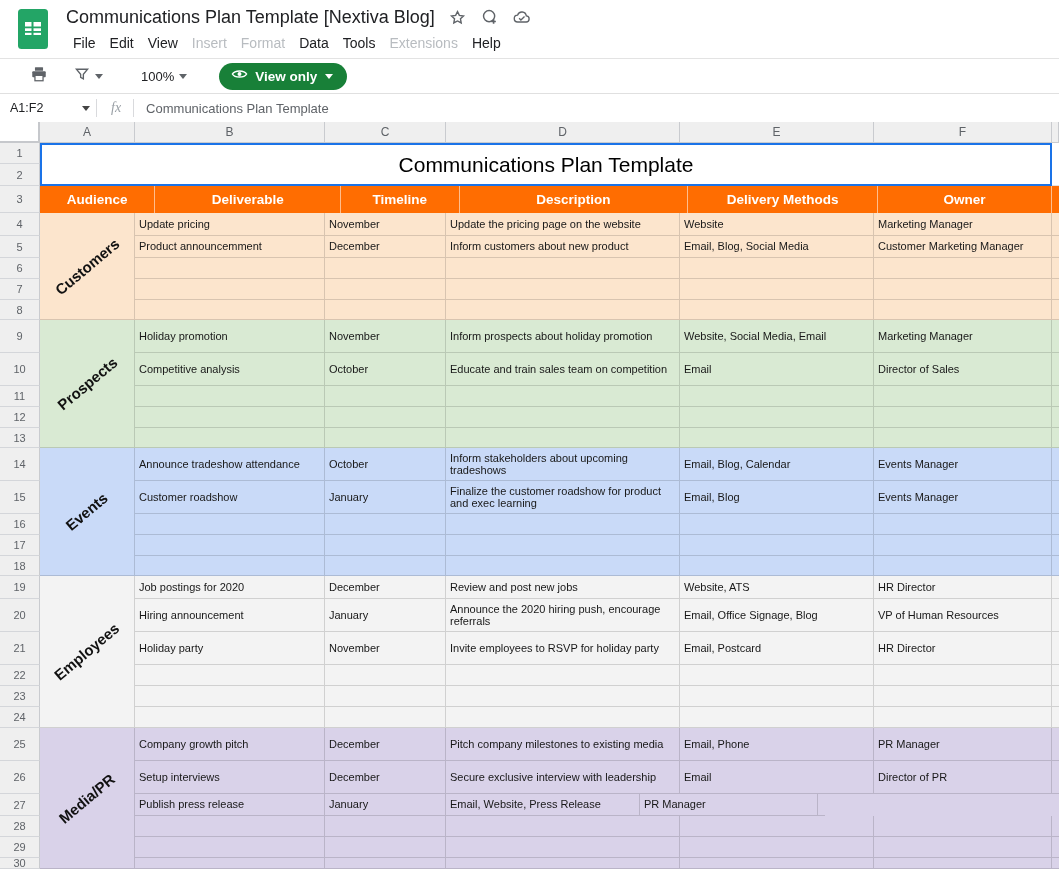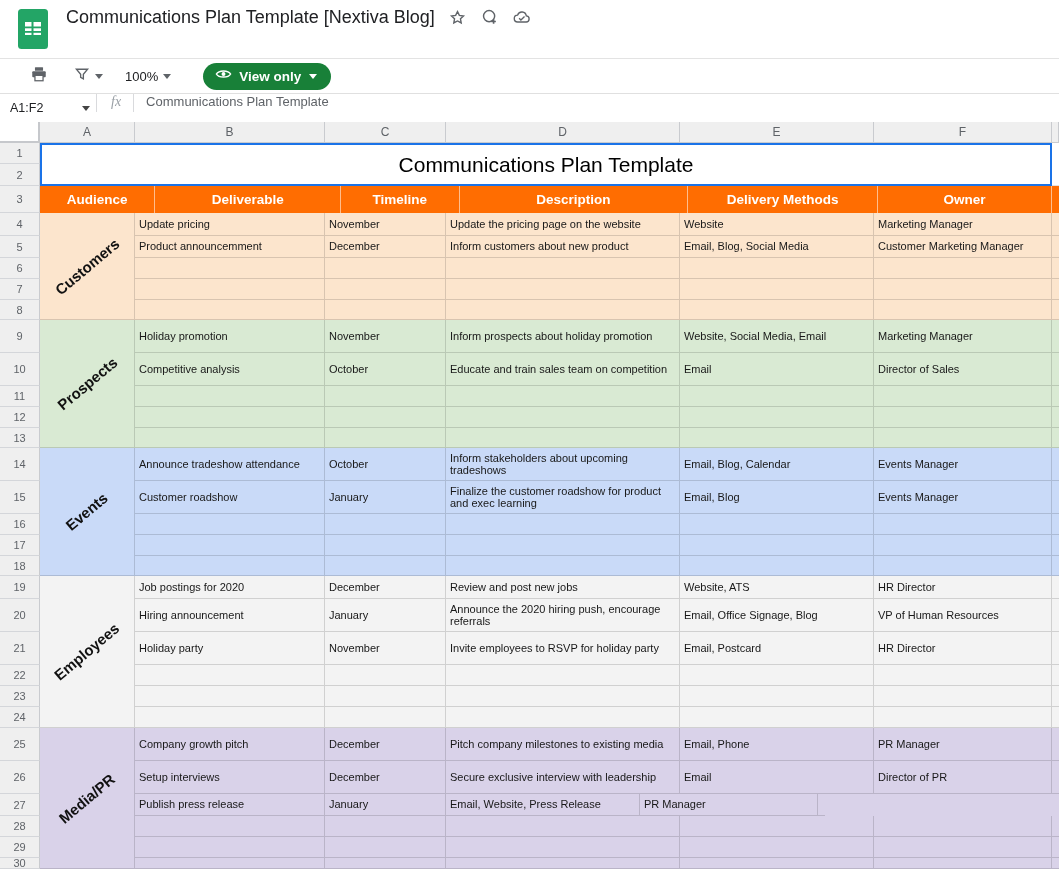--- a/index.html
+++ b/index.html
@@ -19,29 +19,29 @@
   .menu-item.disabled{color:#b8bcc0;cursor:default;}
 
   
   .toolbar{position:absolute;left:0;top:59px;width:1059px;height:34px;background:#fff;
            border-bottom:1px solid #e0e0e0;display:flex;align-items:center;}
   .tool{display:flex;align-items:center;color:#444746;cursor:pointer;}
   .caret{width:0;height:0;border-left:4px solid transparent;border-right:4px solid transparent;
          border-top:5px solid #5f6368;margin-left:5px;}
   .print-btn{margin-left:30px;}
   .filter-btn{margin-left:26px;}
-  .zoom-btn{margin-left:22px;font-size:13px;color:#202124;}
+  .zoom-btn{margin-left:38px;font-size:13px;color:#202124;}
   .viewonly-pill{margin-left:32px;height:27px;background:#188038;border-radius:14px;display:flex;
                  align-items:center;padding:0 14px 0 12px;cursor:pointer;}
   .viewonly-label{color:#fff;font-size:13.5px;font-weight:700;margin-left:7px;}
   .pill-caret{border-top-color:#fff;margin-left:8px;}
 
   
   .formulabar{position:absolute;left:0;top:94px;width:1059px;height:28px;background:#fff;
-              border-bottom:1px solid #d8dade;display:flex;}
+              border-bottom:1px solid #d8dade;display:flex;align-items:center;}
   .namebox{width:86px;padding-left:10px;font-size:12.5px;color:#202124;display:flex;align-items:center;cursor:pointer;}
   .namebox .caret{margin-left:auto;margin-right:6px;border-top-color:#444;}
   .fb-div{width:1px;height:18px;background:#d9dadd;}
   .fx{font-family:"Liberation Serif",serif;font-style:italic;font-size:14px;color:#9aa0a6;
       margin:0 12px 0 14px;}
   .fb-value{font-size:13px;color:#5f6368;margin-left:12px;white-space:nowrap;}
 
   
   .corner{position:absolute;left:0;top:122px;width:40px;height:21px;background:#fff;box-sizing:border-box;
           border-right:2px solid #c6c8cc;border-bottom:2px solid #c6c8cc;}
@@ -104,20 +104,31 @@
             <path d="M14 12.5v5M11.5 15h5" stroke-width="1.8"></path>
           </svg>
         </span>
         <span class="tb-icon">
           <svg width="19" height="16" viewBox="0 0 20 16" fill="none" stroke="#5f6368" stroke-width="1.5">
             <path d="M5.3 13.5a3.8 3.8 0 0 1-.2-7.6 5 5 0 0 1 9.7.9 3.3 3.3 0 0 1-.5 6.7z"></path>
             <path d="M6.8 9.3l2 2 4-3.8"></path>
           </svg>
         </span>
       </div>
+      <nav class="menubar">
+        <span class="menu-item">File</span>
+        <span class="menu-item">Edit</span>
+        <span class="menu-item">View</span>
+        <span class="menu-item disabled">Insert</span>
+        <span class="menu-item disabled">Format</span>
+        <span class="menu-item">Data</span>
+        <span class="menu-item">Tools</span>
+        <span class="menu-item disabled">Extensions</span>
+        <span class="menu-item">Help</span>
+      </nav>
     </div>
   </div>
 
   <div class="toolbar">
     <div class="tool print-btn">
       <span>
         <svg width="18" height="18" viewBox="0 0 20 20" fill="#5f6368">
           <rect x="5.5" y="2.5" width="9" height="4" rx="0.5"></rect>
           <rect x="2.5" y="7" width="15" height="6.5" rx="1"></rect>
           <rect x="5.5" y="11.5" width="9" height="6" fill="#fff" stroke="#5f6368" stroke-width="1.4"></rect>

